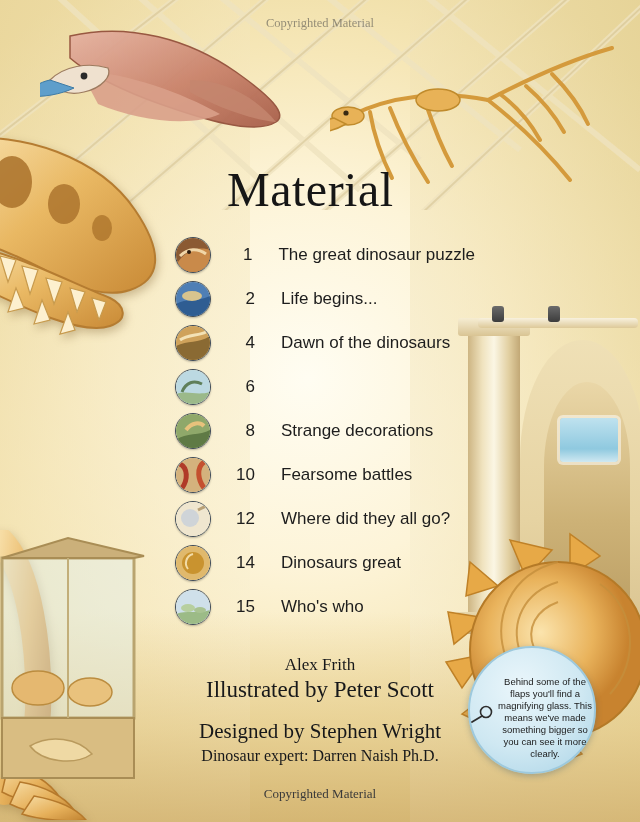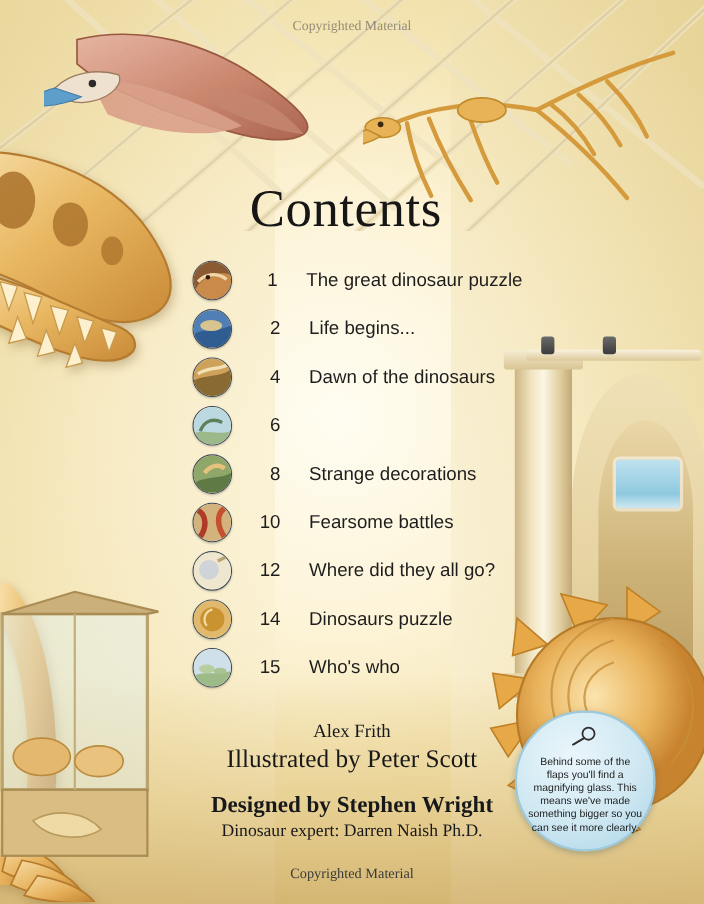--- a/index.html
+++ b/index.html
@@ -191,34 +191,34 @@
   
   .credits {
     position: absolute;
     left: 190px; top: 655px;
     width: 260px;
     text-align: center;
     color: #17181a;
   }
   .credits .line1 { font-size: 17px; margin-bottom: 2px; }
   .credits .line2 { font-size: 23px; margin-bottom: 16px; }
-  .credits .line3 { font-size: 21px; margin-bottom: 3px; font-weight: bold; }
+  .credits .line3 { font-size: 21px; margin-bottom: 3px; }
   .credits .line4 { font-size: 16px; }
 
   
   .callout {
     position: absolute;
     left: 468px; top: 646px;
     width: 128px; height: 128px;
     border-radius: 50%;
     background: radial-gradient(circle at 40% 32%, #eaf6fb 0%, #cfe8f2 55%, #a9d3e6 100%);
     border: 2px solid #9dc9dd;
     box-shadow: 0 2px 6px rgba(60,90,110,.35);
     display: flex;
-    flex-direction: column;
+    flex-direction: row;
     align-items: center;
     justify-content: flex-start;
     padding-top: 12px;
     box-sizing: border-box;
   }
   .callout-text {
     font-family: "Liberation Sans", sans-serif;
     font-size: 9.5px;
     line-height: 12px;
     color: #1b1b1b;
@@ -418,21 +418,21 @@
         <path d="M118 40 C70 52 52 96 66 136"></path>
         <path d="M118 60 C84 70 70 100 80 130"></path>
         <path d="M118 80 C96 88 86 106 94 126"></path>
         <path d="M160 62 C196 86 200 140 170 172"></path>
         <path d="M146 188 C112 200 76 188 60 160"></path>
       </g>
     </svg>
   </div>
 
   <div class="content-wrap">
-    <h1 class="title">Contents</h1>
+    <h1 class="title">Material</h1>
 
     <ul class="toc-list">
 
       <li class="toc-item">
         <span class="thumb">
           <svg width="34" height="34" viewBox="0 0 34 34">
               <rect width="34" height="34" fill="#8b5a33"></rect>
               <path d="M2 24 C10 12 24 8 34 12 L34 34 L2 34 Z" fill="#c98a4a"></path>
               <path d="M4 18 C12 10 22 10 30 16" stroke="#f0d6a8" stroke-width="3" fill="none"></path>
               <circle cx="13" cy="14" r="2" fill="#2c1b0d"></circle>
@@ -515,21 +515,21 @@
 
       <li class="toc-item">
         <span class="thumb">
           <svg width="34" height="34" viewBox="0 0 34 34">
               <rect width="34" height="34" fill="#e0b96d"></rect>
               <circle cx="17" cy="17" r="11" fill="#c9932f"></circle>
               <path d="M17 8 C10 10 8 18 12 23" stroke="#f2dba6" stroke-width="2" fill="none"></path>
             </svg>
         </span>
         <span class="toc-page">14</span>
-        <span class="toc-label">Dinosaurs puzzle</span>
+        <span class="toc-label">Dinosaurs great</span>
       </li>
 
       <li class="toc-item">
         <span class="thumb">
           <svg width="34" height="34" viewBox="0 0 34 34">
               <rect width="34" height="34" fill="#cfe0ea"></rect>
               <path d="M0 24 C10 20 22 24 34 20 L34 34 L0 34 Z" fill="#9cbb87"></path>
               <ellipse cx="12" cy="18" rx="7" ry="4" fill="#b7cf9f"></ellipse>
               <ellipse cx="24" cy="20" rx="6" ry="3" fill="#a9c392"></ellipse>
             </svg>

